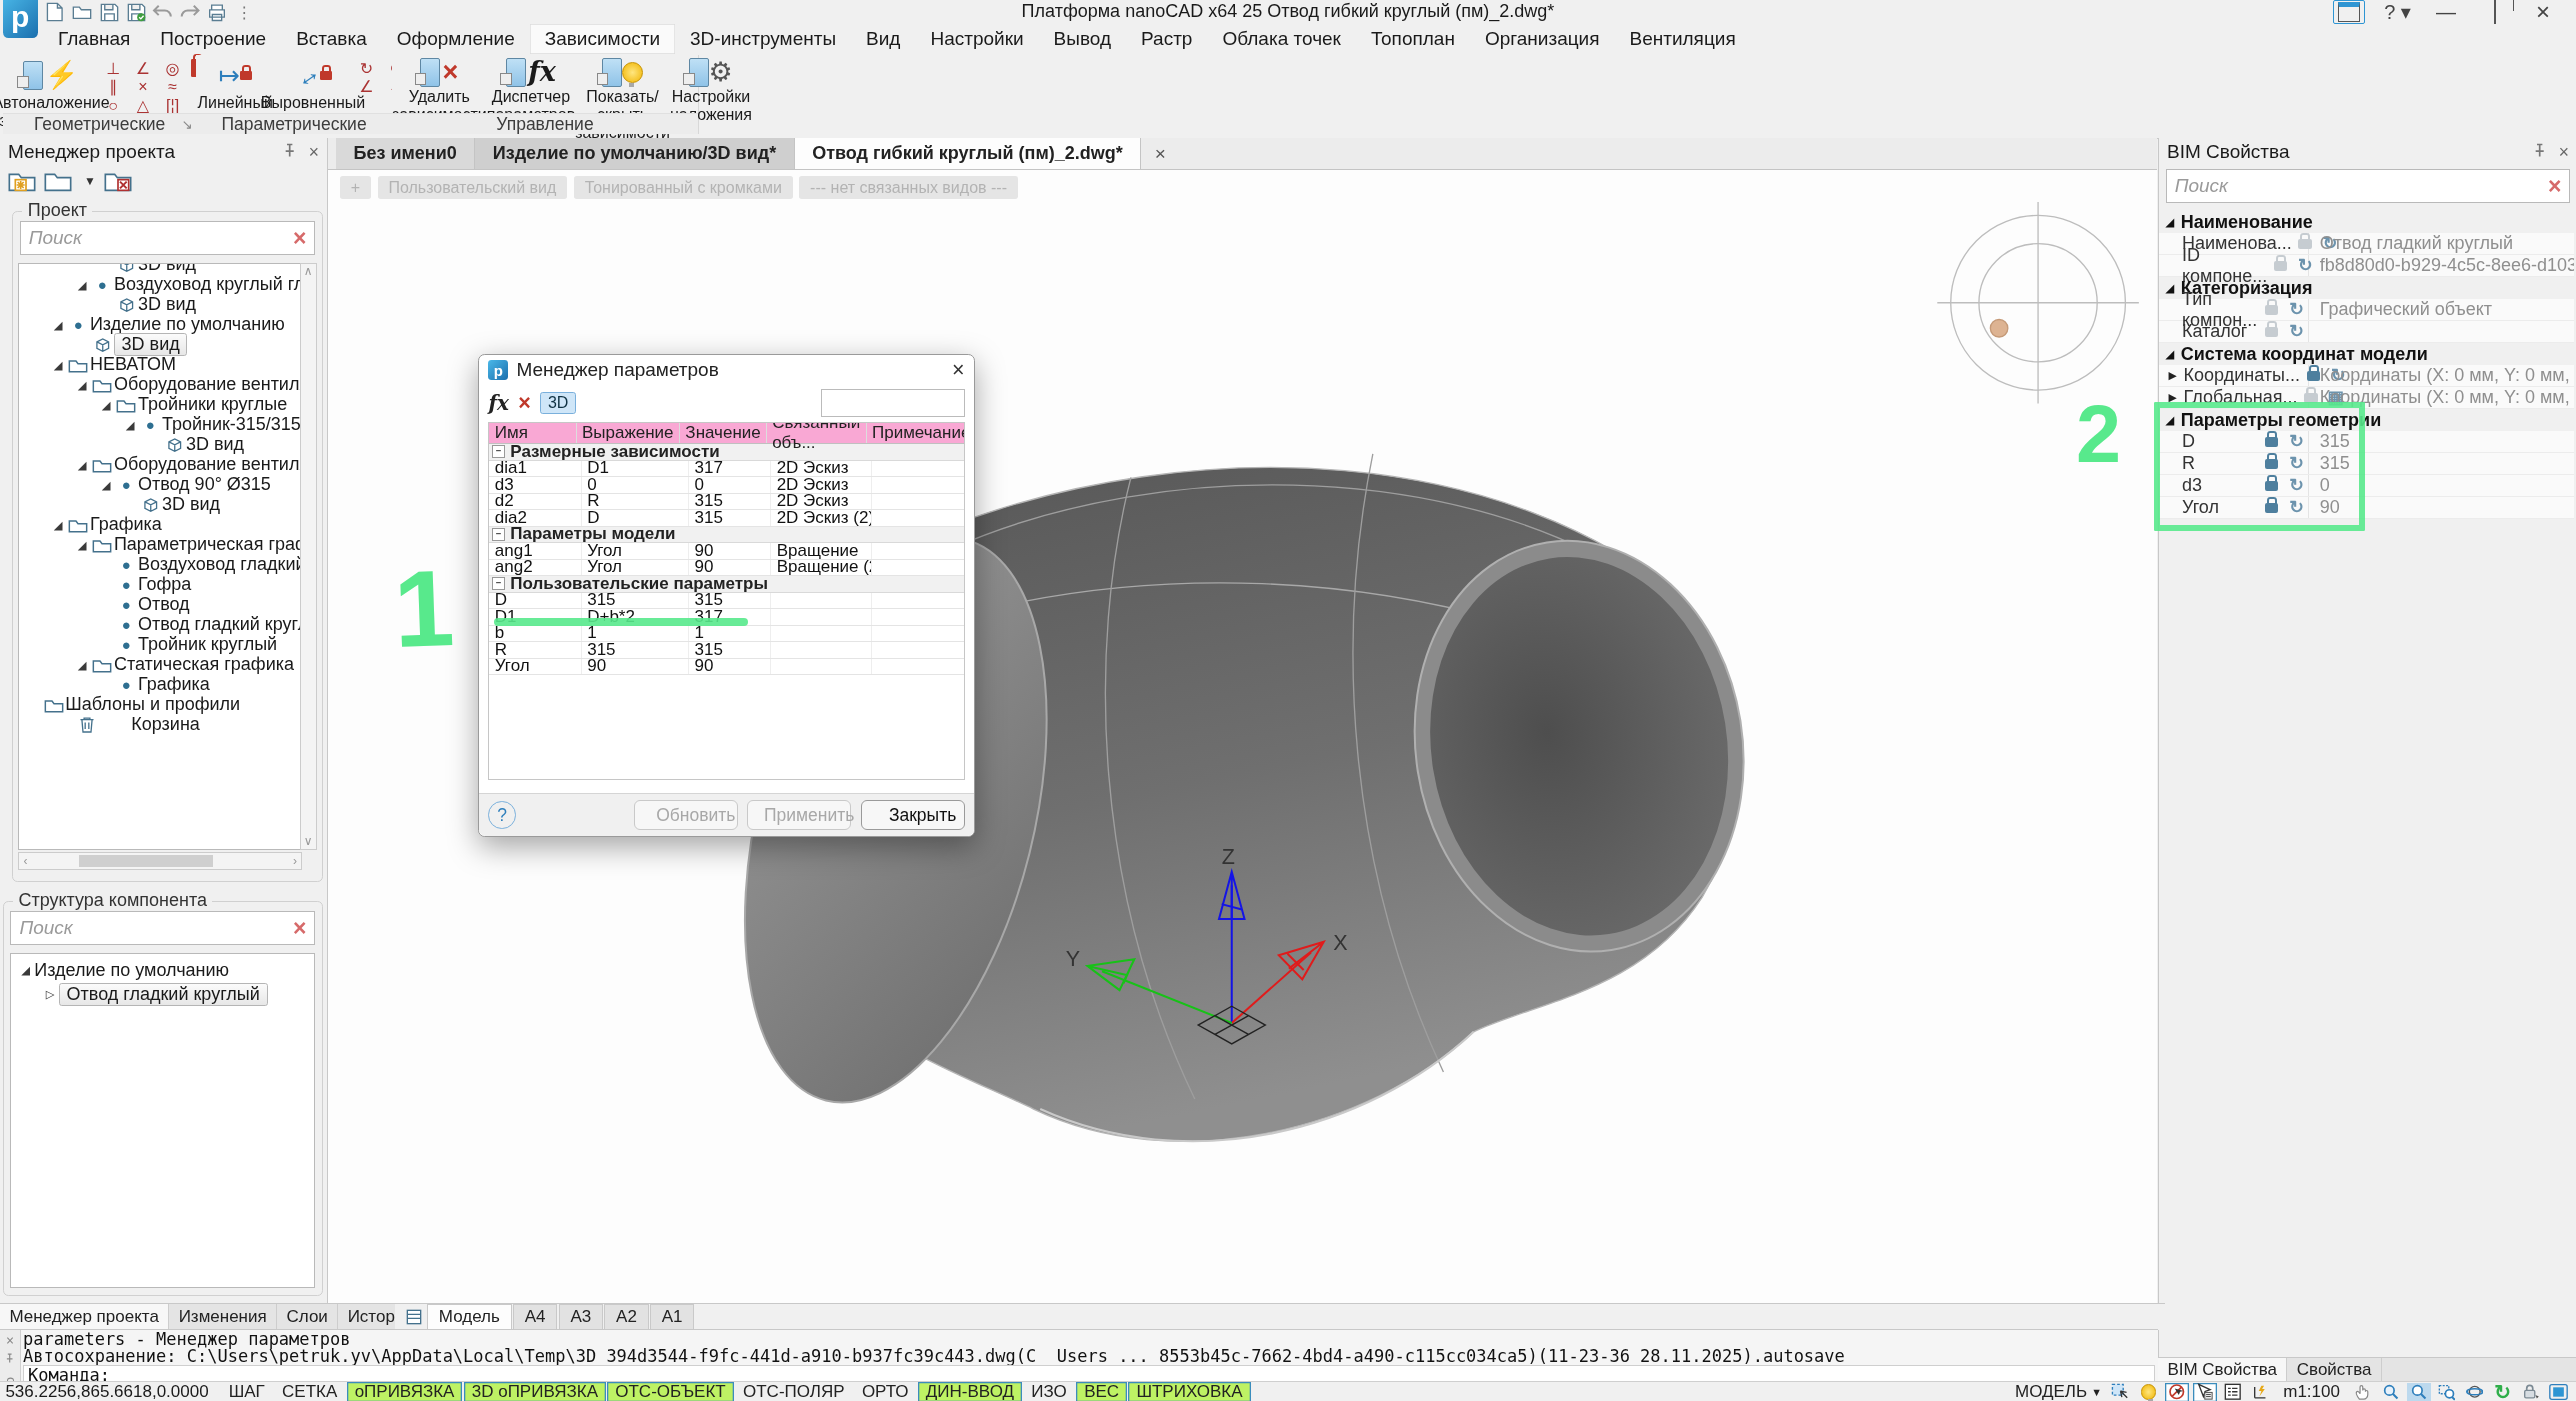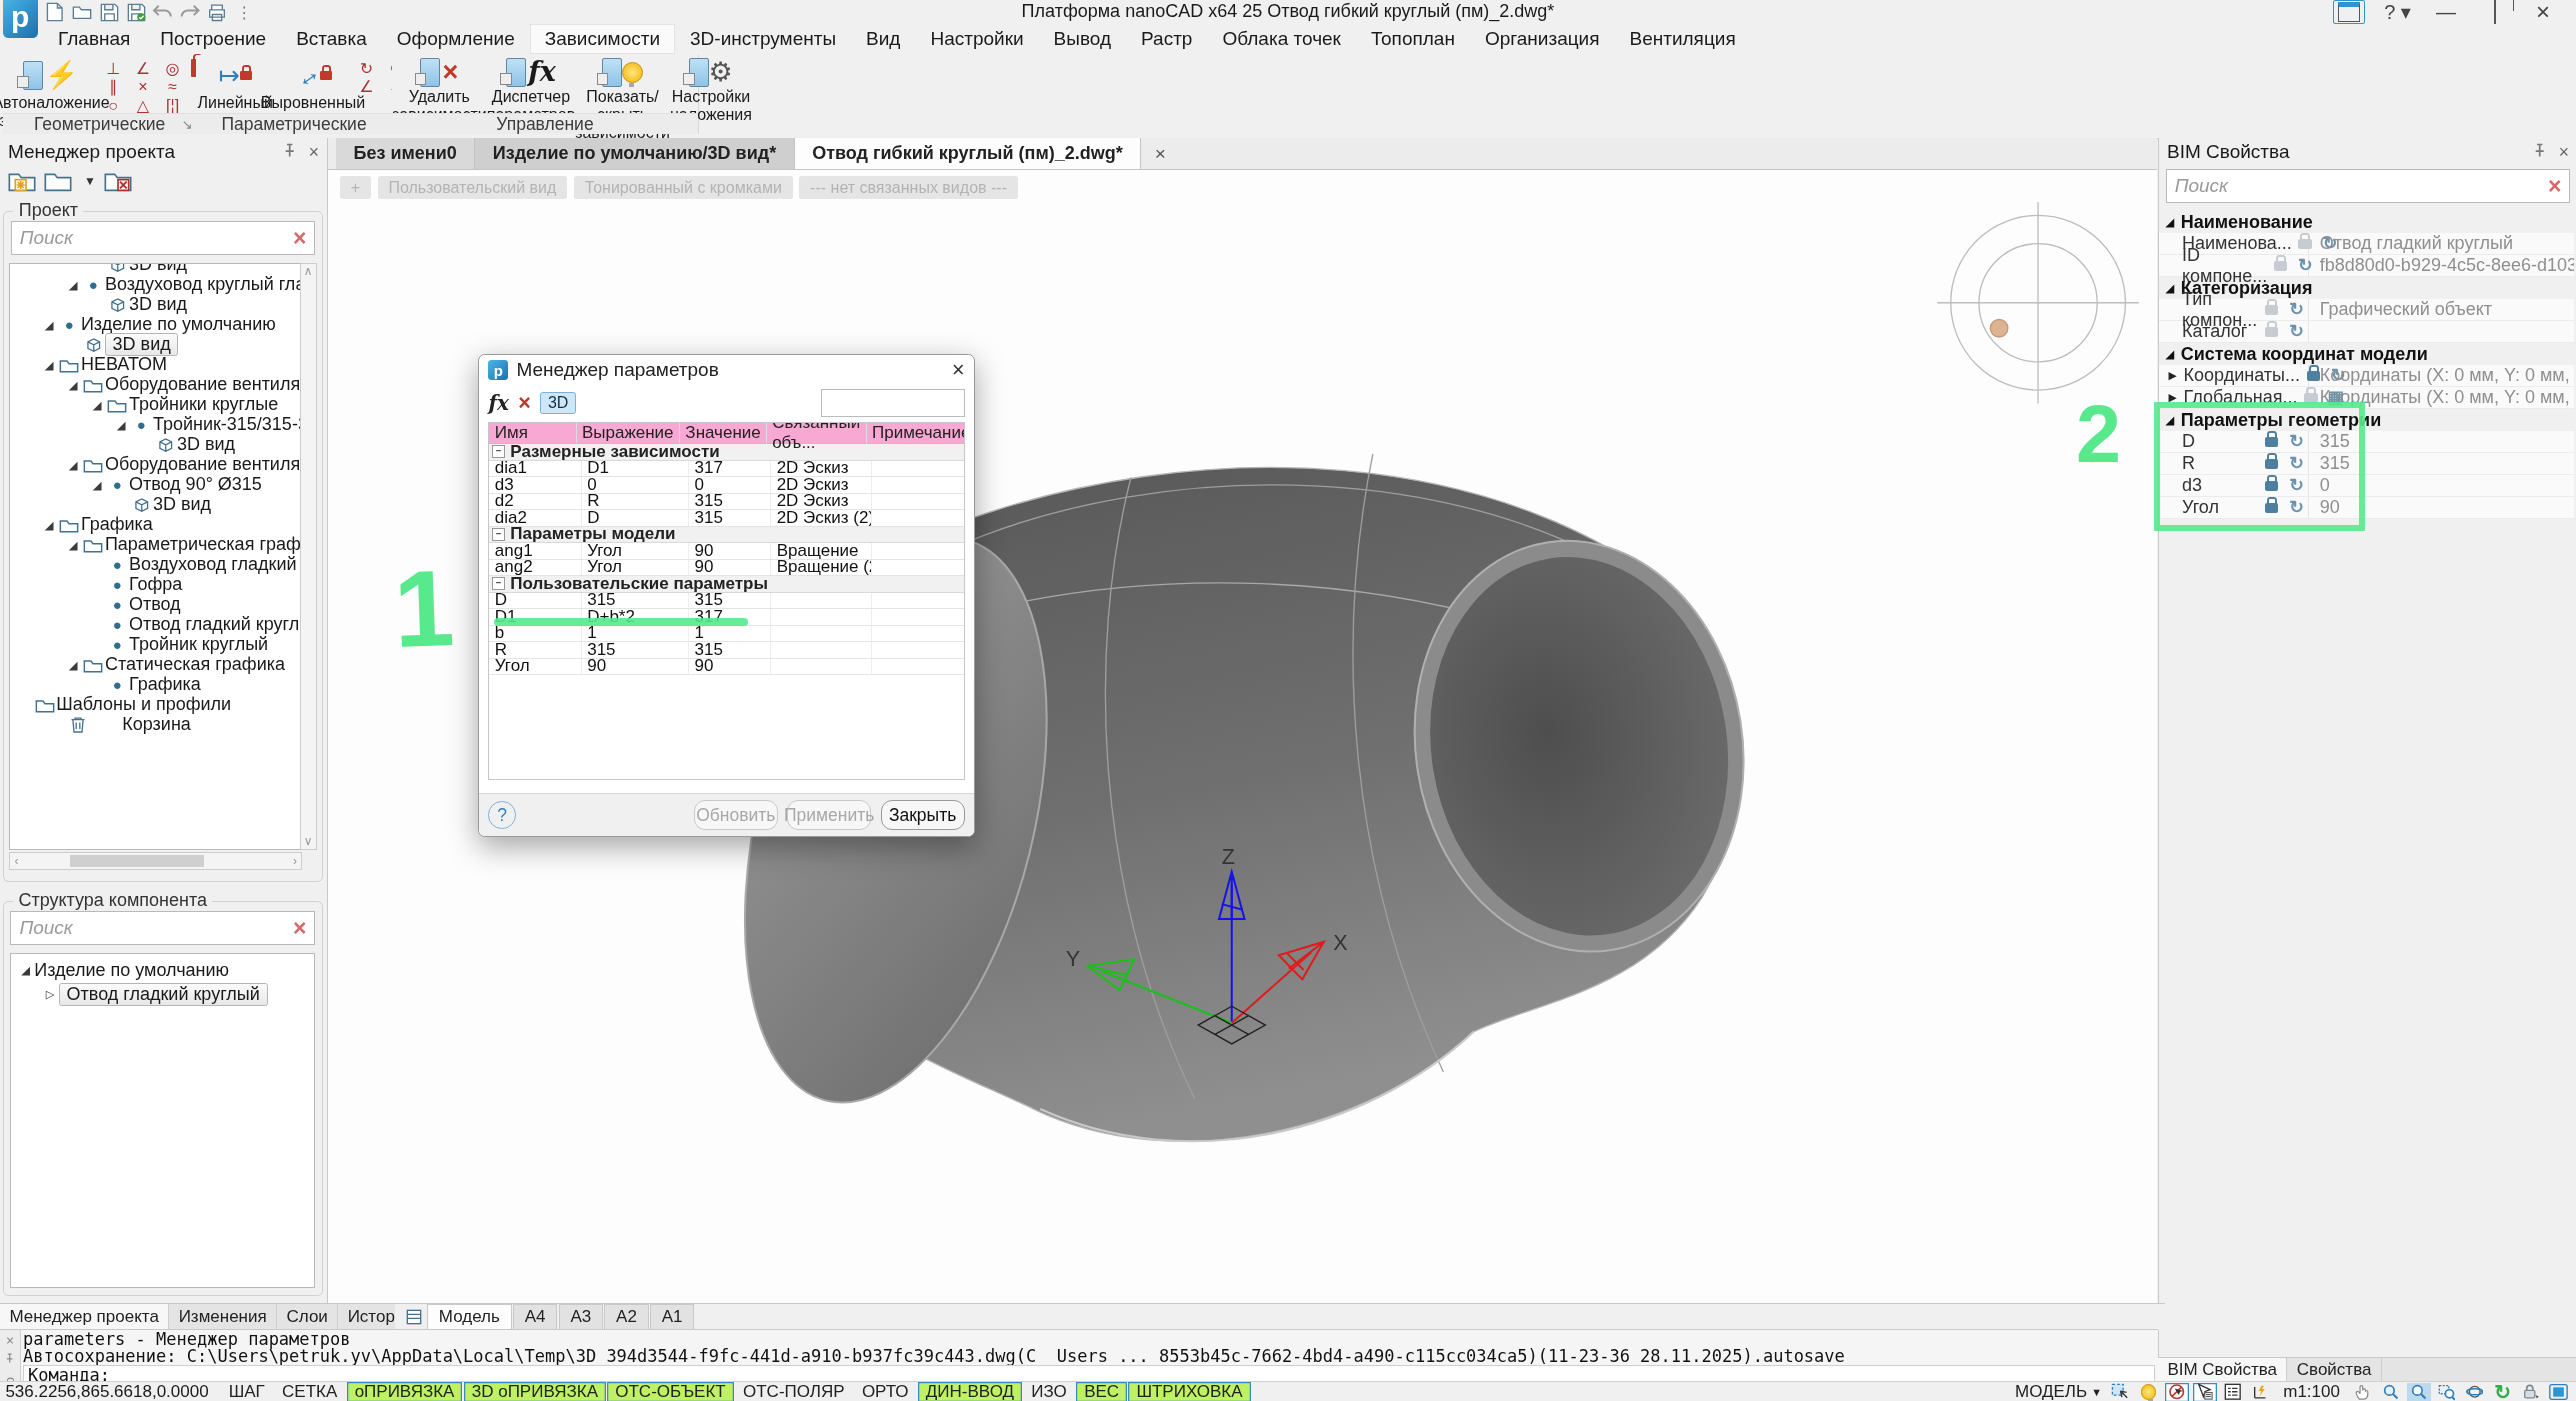--- a/index.html
+++ b/index.html
@@ -78,21 +78,21 @@
   #param-table{position:absolute;left:9.4px;top:67px;width:475px;height:356px;border:1.3px solid #c6c6c6;overflow:hidden;font-size:17px;}
   .pth{display:flex;height:20px;border-bottom:1.3px solid #c0c0c0;background:#f9a8d4;color:#222;}
   .pth div{padding:0 5.4px;display:flex;align-items:center;border-right:0.7px solid #ddd;}
   .prow{display:flex;height:15.5px;border-bottom:0.7px solid #e4e4e4;color:#111;}
   .prow div{padding:0 5.4px;display:flex;align-items:center;border-right:0.7px solid #eee;overflow:hidden;white-space:nowrap;}
   .pgroup{display:flex;align-items:center;height:15.5px;background:#f1f1f1;border-bottom:0.7px solid #d9d9d9;font-weight:bold;gap:5.4px;padding:0 2.7px;}
   .minusbox{width:10.8px;height:10.8px;border:0.7px solid #999;background:#fff;font-size:9.4px;line-height:9.4px;text-align:center;color:#333;flex:none;}
   .c1{width:86px;} .c2{width:102px;} .c3{width:75px;} .c4{width:95px;} .c5{width:87px;border-right:none!important;}
   #dlg-footer{position:absolute;left:0;right:0;bottom:0;height:42px;background:#f0f0f0;border-top:0.7px solid #d5d5d5;
               border-radius:0 0 6.7px 6.7px;display:flex;align-items:center;padding:0 9.4px;gap:9.4px;}
-  .dbtn{width:82px;height:28px;border:1.3px solid #c9c9c9;background:#f7f7f7;border-radius:11px;display:flex;align-items:center;justify-content:center;font-size:17.5px;}
+  .dbtn{width:82px;height:28px;border:1.3px solid #c9c9c9;background:#f7f7f7;border-radius:6px;display:flex;align-items:center;justify-content:center;font-size:17.5px;padding-left:20px;}
   .dbtn.disabled{color:#a8a8a8;}
   .dbtn.primary{border-color:#9a9a9a;color:#111;}
   #dlg-help{width:25.5px;height:25.5px;border-radius:50%;border:1.3px solid #7ab0dc;color:#2e7fbc;display:flex;align-items:center;justify-content:center;font-size:17.5px;}
   
   #canvas{left:328px;top:138px;width:1829px;height:1166px;background:#fdfdfd;overflow:hidden;}
   #doc-tabs{position:absolute;left:0;top:0;right:0;height:31px;background:#ececec;border-bottom:1.3px solid #c4c4c4;display:flex;align-items:stretch;padding-left:8px;}
   .dtab{padding:0 17.5px;display:flex;align-items:center;font-size:18px;color:#222;background:#d9d9d9;border-right:1.3px solid #c4c4c4;font-weight:bold;}
   .dtab.mid{background:#cfcfcf;}
   .dtab.active{background:#fdfdfd;}
   #dtx{width:38px;display:flex;align-items:center;justify-content:center;color:#555;font-size:19px;}
@@ -332,21 +332,21 @@
         </span>
       <span class="tbi" style="color:#333;font-size:12px;">▼</span>
       <span class="tbi">
         <svg width="30" height="24" viewBox="0 0 44 36">
             <path d="M3 8 h14 l4 5 h20 v19 h-38 z" fill="#fff" stroke="#44718c" stroke-width="2.5"></path>
             <rect x="22" y="16" width="16" height="16" fill="#fff" stroke="#b03030" stroke-width="2.5"></rect>
             <path d="M25 19 l10 10 M35 19 l-10 10" stroke="#b03030" stroke-width="3"></path>
           </svg>
         </span>
     </div>
-    <div class="groupbox" style="left:3px;right:4px;top:73px;height:669px;">
+    <div class="groupbox" style="left:12px;right:4px;top:73px;height:669px;">
       <span class="gb-label">Проект</span>
       <div class="searchbox" style="top:9.4px;">
         <span class="ph">Поиск</span>
         <span class="sx">×</span>
       </div>
       <div id="project-tree" style="top:51px;bottom:31px;">
           <div class="trow" style="padding-left: 78px; margin-top: -9.4px;">
             <span class="expander"></span>
             <span class="ticon">
               <svg width="17.5" height="17.5" viewBox="0 0 24 24">

